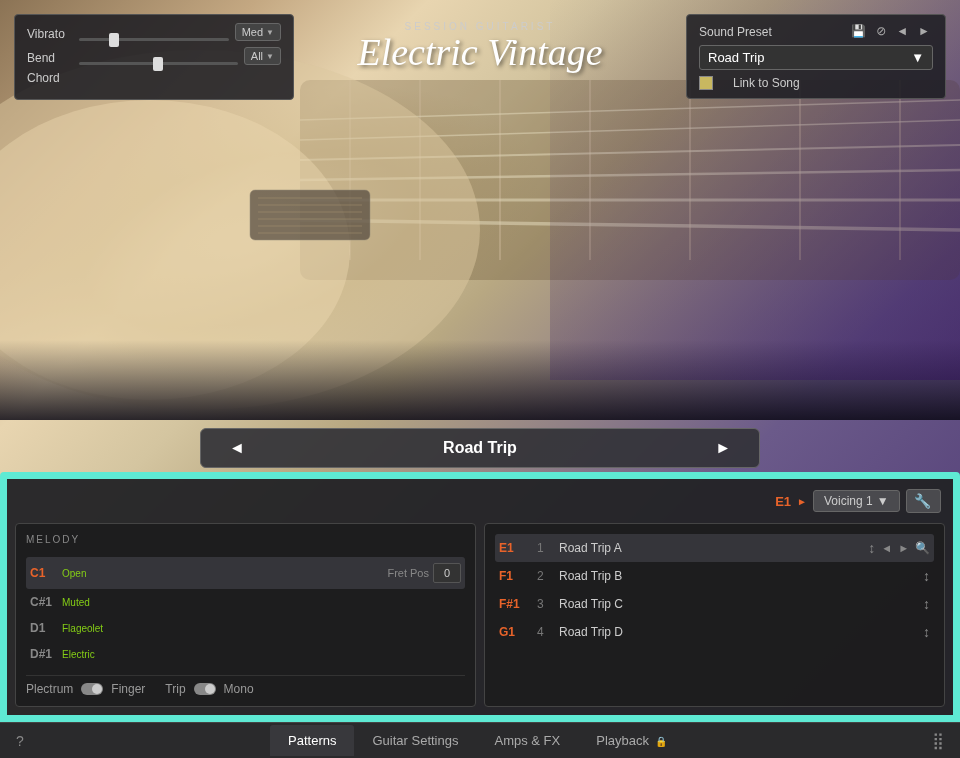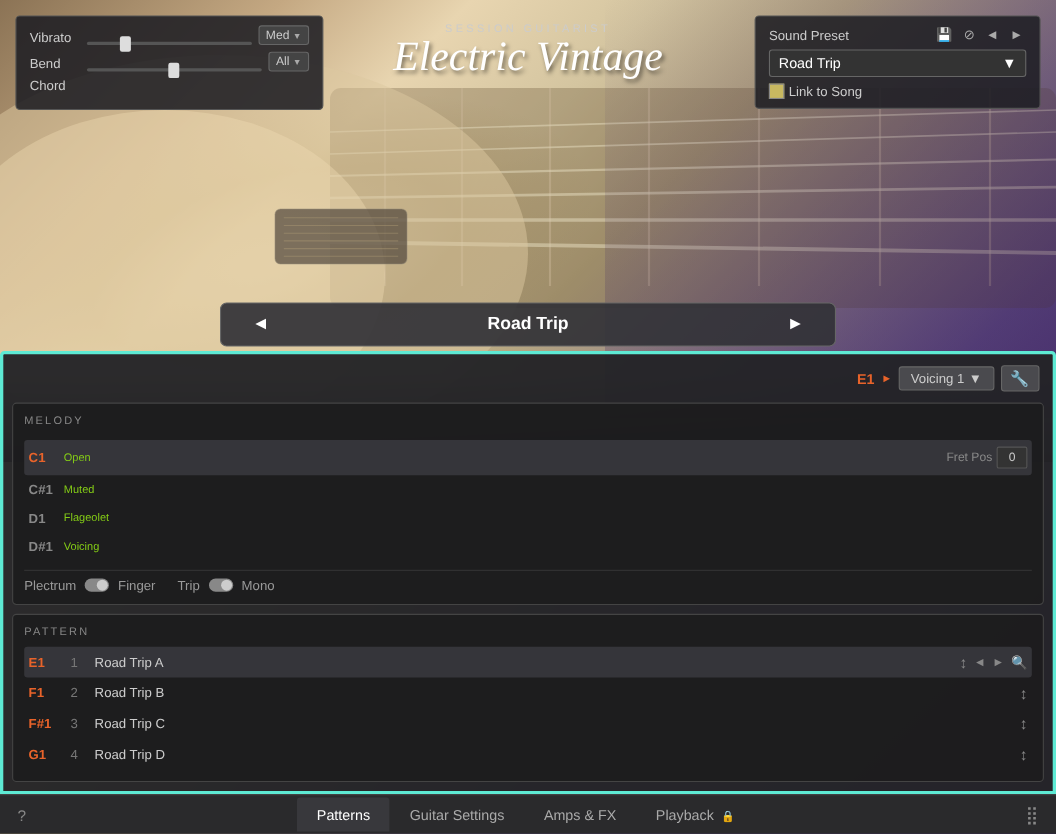--- a/index.html
+++ b/index.html
@@ -175,21 +175,21 @@
       margin-bottom: 6px;
       display: flex;
       justify-content: space-between;
       align-items: center;
       cursor: pointer;
     }
 
     .link-to-song-row {
       display: flex;
       align-items: center;
-      gap: 4px;
+      gap: 20px;
     }
 
     .link-checkbox {
       width: 14px;
       height: 14px;
       background: #C8B860;
       border: 1px solid #888;
     }
 
     .link-label {
@@ -232,21 +232,21 @@
       color: #fff;
       font-size: 16px;
       font-weight: bold;
       flex: 1;
       text-align: center;
     }
 
     
     .main-content-panel {
       background: rgba(35,35,38,0.96);
-      border: 3px solid #5eead4;
+      border: 7px solid #5eead4;
       border-radius: 4px 4px 0 0;
       padding: 8px;
       display: flex;
       gap: 8px;
       flex-direction: column;
     }
 
     .top-controls-bar {
       display: flex;
       justify-content: flex-end;
@@ -285,21 +285,20 @@
       color: #ccc;
       font-size: 14px;
       padding: 3px 8px;
       border-radius: 3px;
       cursor: pointer;
     }
 
     .panels-row {
       display: flex;
       gap: 8px;
-      flex-direction: column;
     }
 
     
     .melody-panel {
       flex: 1;
       background: rgba(28,28,30,0.95);
       border: 1px solid #444;
       border-radius: 4px;
       padding: 10px;
     }
@@ -672,39 +671,38 @@
             <span class="technique-label">Muted</span>
           </div>
 
           <div class="melody-row">
             <span class="note-label gray">D1</span>
             <span class="technique-label">Flageolet</span>
           </div>
 
           <div class="melody-row">
             <span class="note-label gray">D#1</span>
-            <span class="technique-label">Voicing</span>
+            <span class="technique-label">Electric</span>
           </div>
 
           <div class="melody-footer">
             <span class="footer-label">Plectrum</span>
             <div class="toggle-switch">
               <div class="toggle-dot active"></div>
             </div>
             <span class="footer-label">Finger</span>
             <span class="footer-label" style="margin-left:12px;">Trip</span>
             <div class="toggle-switch">
               <div class="toggle-dot active"></div>
             </div>
             <span class="footer-label">Mono</span>
           </div>
         </div>
 
         <div class="pattern-panel">
-          <div class="panel-title">PATTERN</div>
 
           <div class="pattern-row active">
             <span class="note-label orange">E1</span>
             <span class="pattern-number">1</span>
             <span class="pattern-name">Road Trip A</span>
             <div class="pattern-icons">
               <span class="sort-icon">↕</span>
               <span class="arrow-icon">◄</span>
               <span class="arrow-icon">►</span>
               <span class="search-icon-small">🔍</span>

